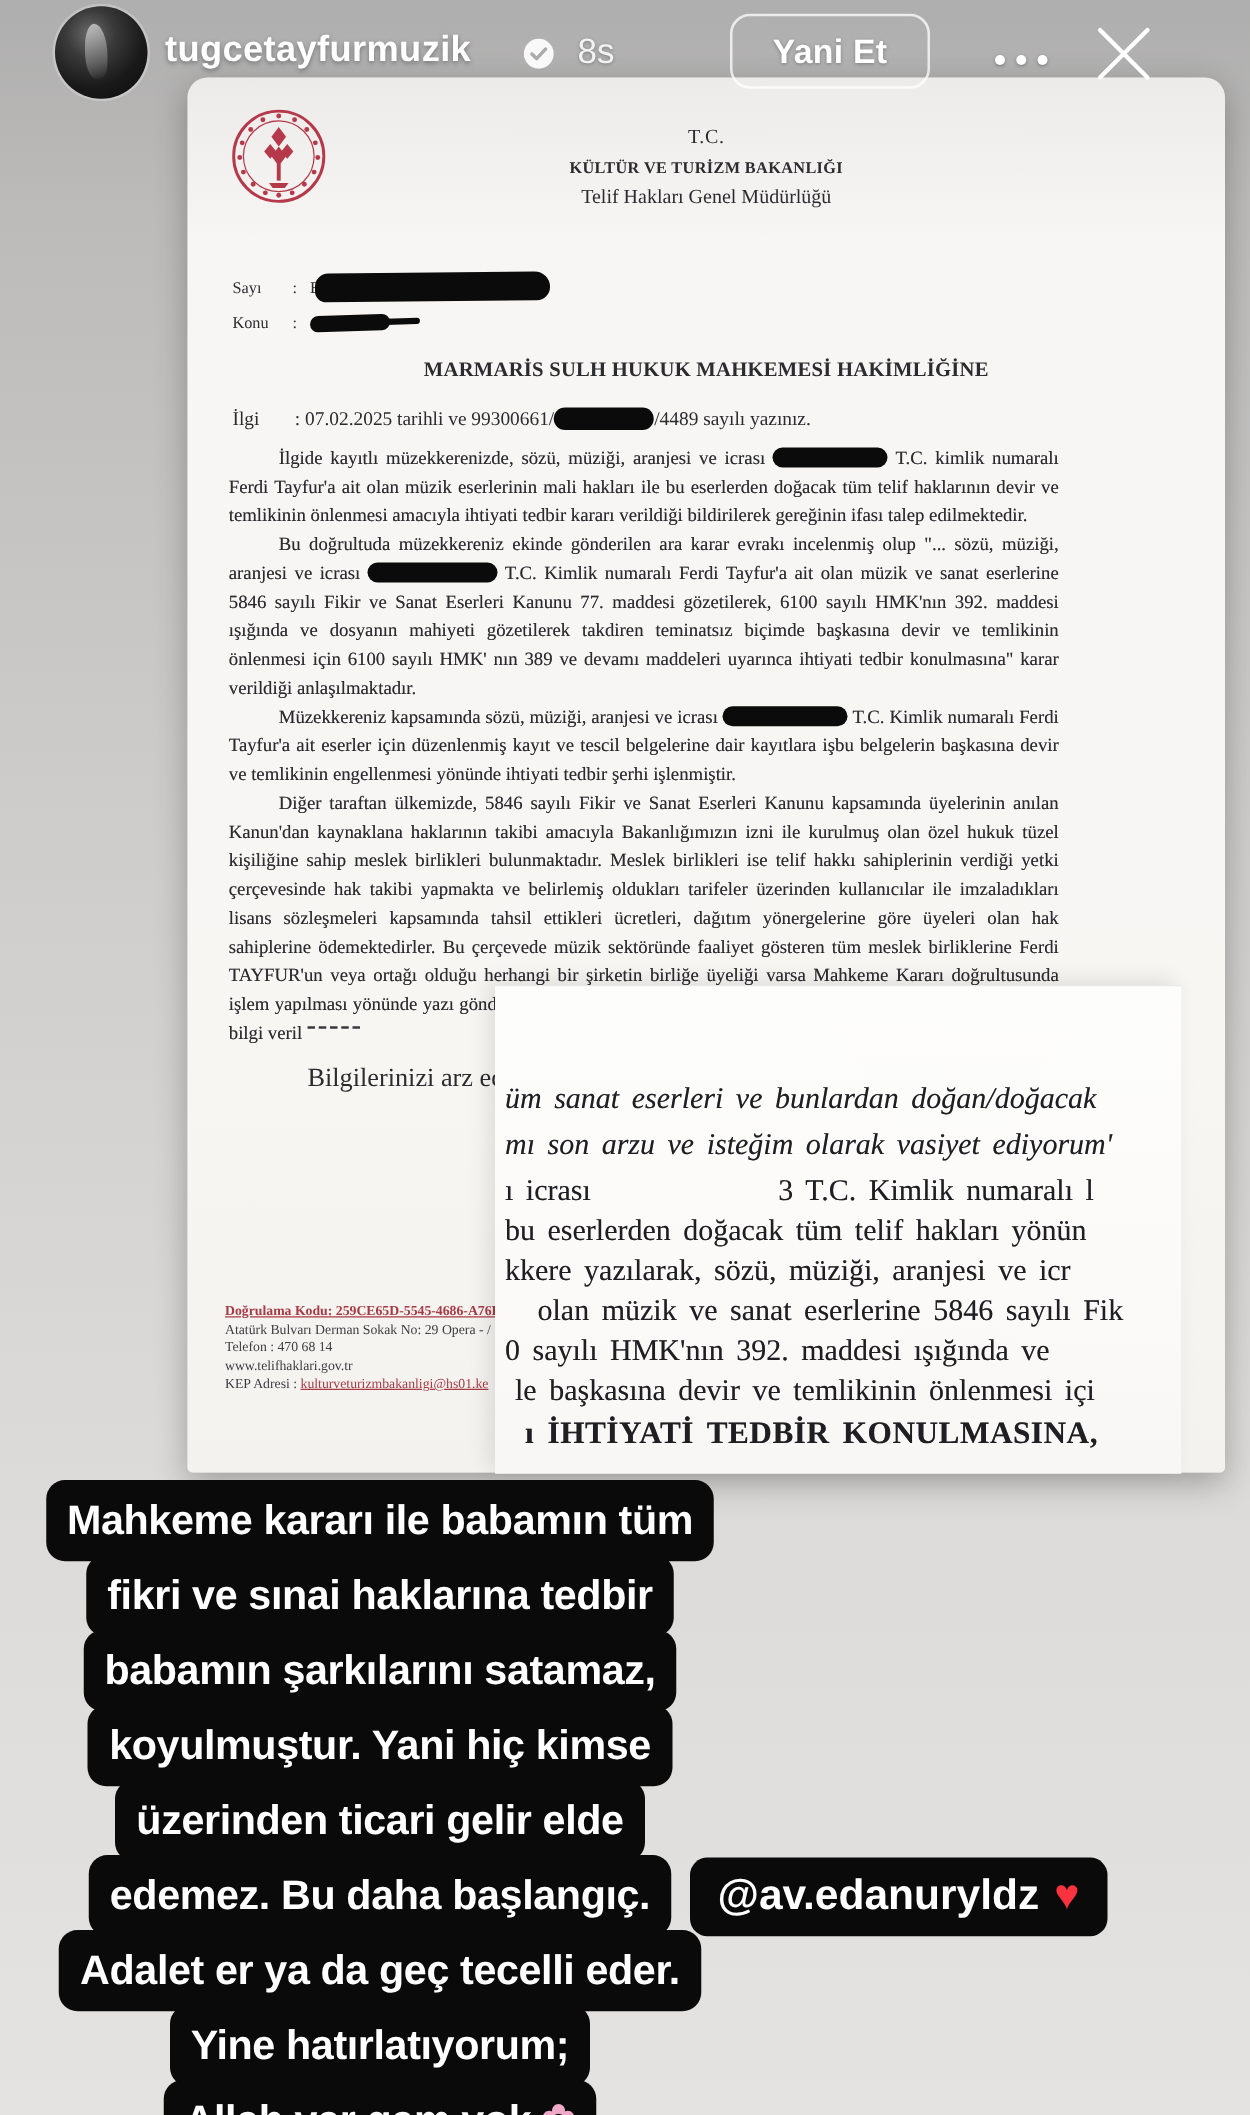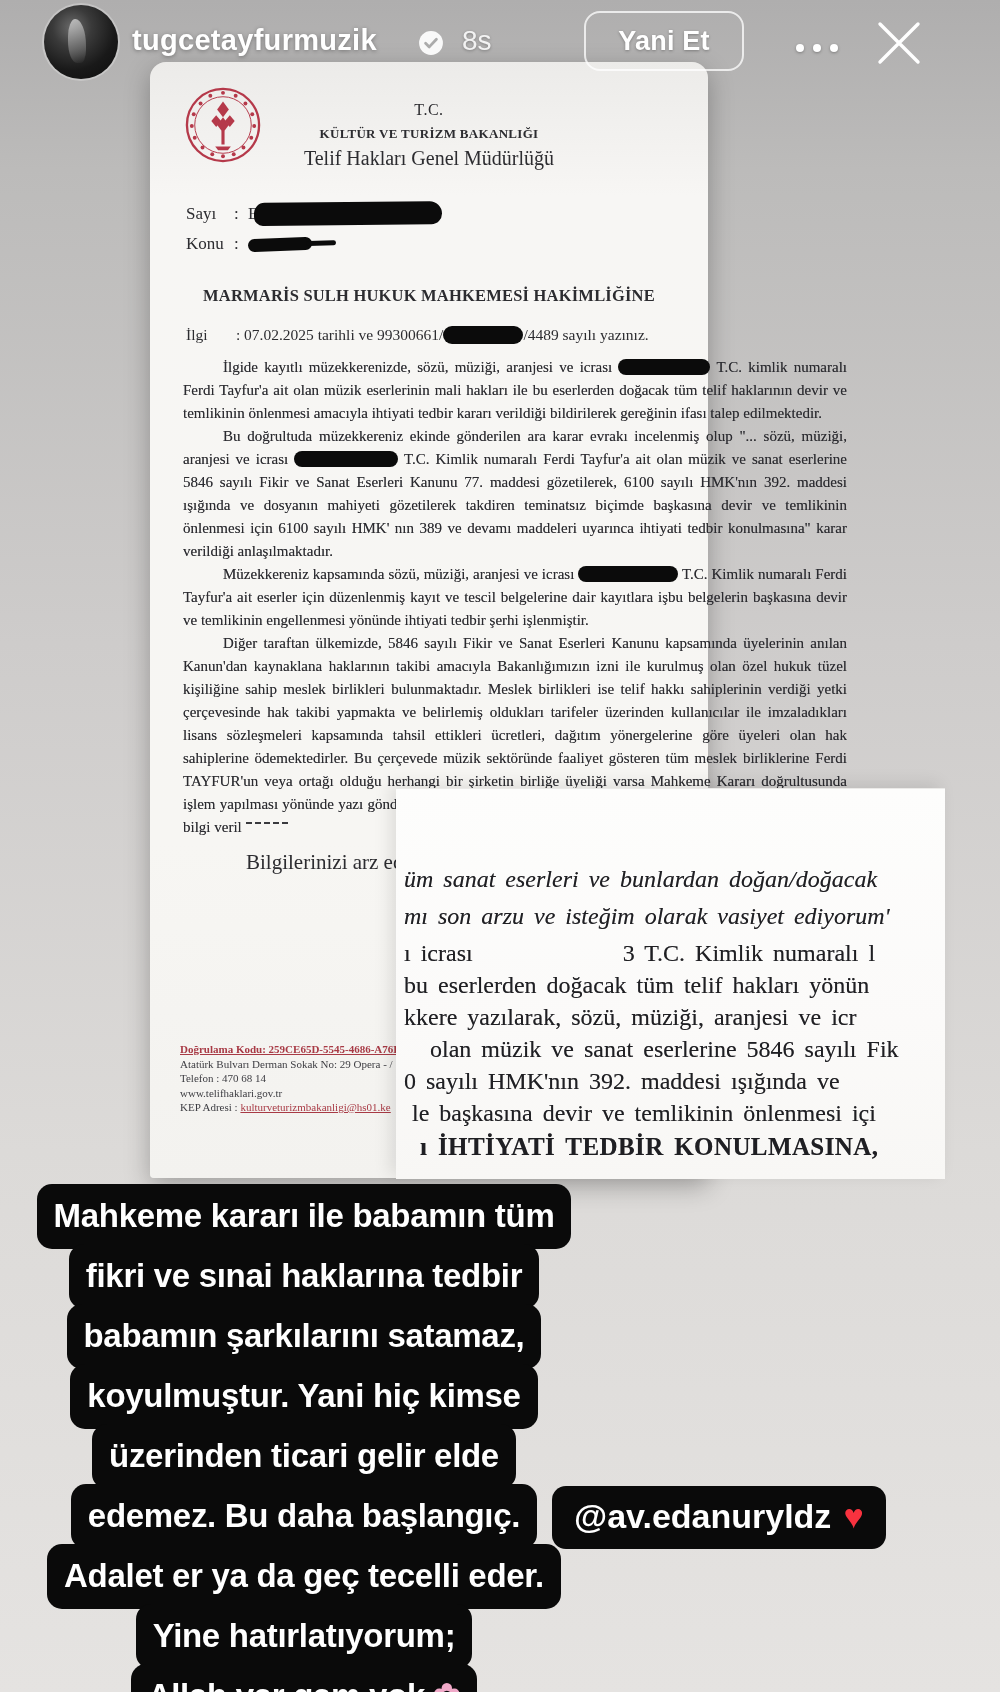--- a/index.html
+++ b/index.html
@@ -19,30 +19,30 @@
   .timestamp{position:absolute;left:446px;top:25px;color:rgba(255,255,255,.88);font-size:28px;
     text-shadow:0 1px 3px rgba(0,0,0,.3);}
   .follow{position:absolute;left:568px;top:11px;width:160px;height:60px;box-sizing:border-box;
     background:transparent;border:2px solid rgba(255,255,255,.75);border-radius:16px;color:#fff;
     font-family:"Liberation Sans",sans-serif;font-size:27px;font-weight:bold;letter-spacing:.2px;
     text-shadow:0 1px 3px rgba(0,0,0,.3);display:flex;align-items:center;justify-content:center;cursor:pointer;}
   .more{position:absolute;left:772px;top:36px;display:flex;gap:9px;cursor:pointer;padding:8px;}
   .more i{width:8px;height:8px;border-radius:50%;background:#fff;box-shadow:0 1px 3px rgba(0,0,0,.3);}
   .close{position:absolute;left:856px;top:16px;width:54px;height:54px;cursor:pointer;}
   
-  .paper{position:absolute;left:150px;top:62px;width:558px;height:1116px;z-index:5;
+  .paper{position:absolute;left:150px;top:62px;width:830px;height:1116px;z-index:5;
     background:linear-gradient(180deg,#ecebe9 0%,#f7f6f4 12%,#f7f6f3 70%,#f3f2ef 100%);
     border-radius:16px 16px 4px 4px;box-shadow:0 8px 26px rgba(0,0,0,.28);
     color:#2c2c30;font-family:"Liberation Serif","DejaVu Serif",serif;}
   .letterhead-logo{position:absolute;left:34px;top:24px;}
   .lh-text{position:absolute;left:0;top:36px;width:100%;text-align:center;line-height:24px;}
   .lh-tc{font-size:16px;letter-spacing:.5px;}
   .lh-ministry{font-size:13px;font-weight:bold;letter-spacing:.3px;}
-  .lh-dir{font-size:20px;}
-  .meta{position:absolute;left:36px;top:140px;font-size:17px;}
+  .lh-dir{font-size:16px;}
+  .meta{position:absolute;left:36px;top:156px;font-size:13px;}
   .meta-row{display:flex;margin-bottom:9px;align-items:center;}
   .meta-label{width:48px;}
   .meta-colon{width:14px;}
   .blob-sayi{display:inline-block;width:188px;height:23px;background:#0b0b0b;border-radius:12px 14px 12px 10px;
     transform:rotate(-.6deg);}
   .blob-sayi::before{content:"";display:inline-block;}
   .sayi-peek{margin-right:-4px;}
   .blob-konu{display:inline-block;width:64px;height:13px;background:#0b0b0b;border-radius:7px;position:relative;transform:rotate(-2deg);}
   .blob-konu::after{content:"";position:absolute;left:58px;top:4px;width:30px;height:5px;background:#0b0b0b;border-radius:3px;}
   .recipient{position:absolute;left:0;top:224px;width:100%;text-align:center;font-size:16.5px;font-weight:bold;letter-spacing:.2px;}

